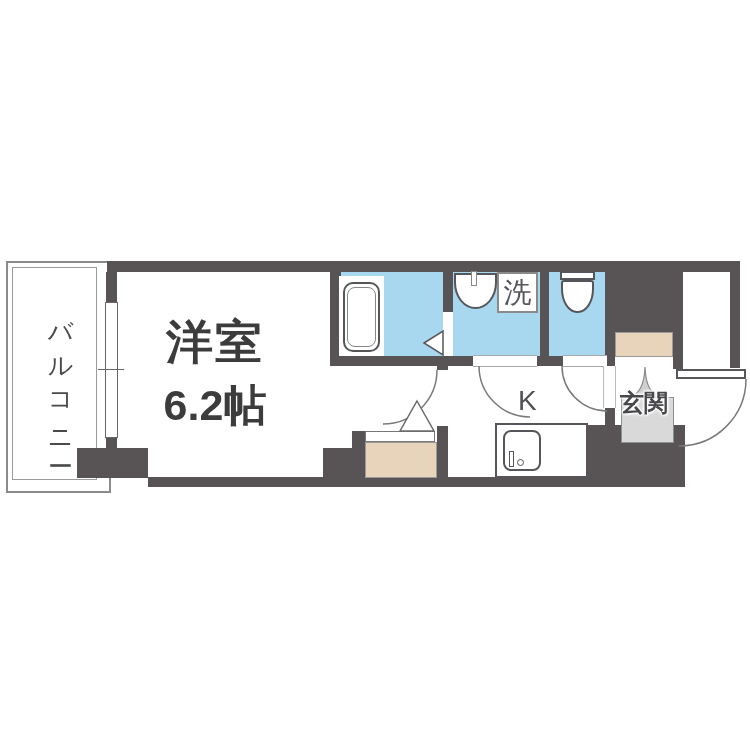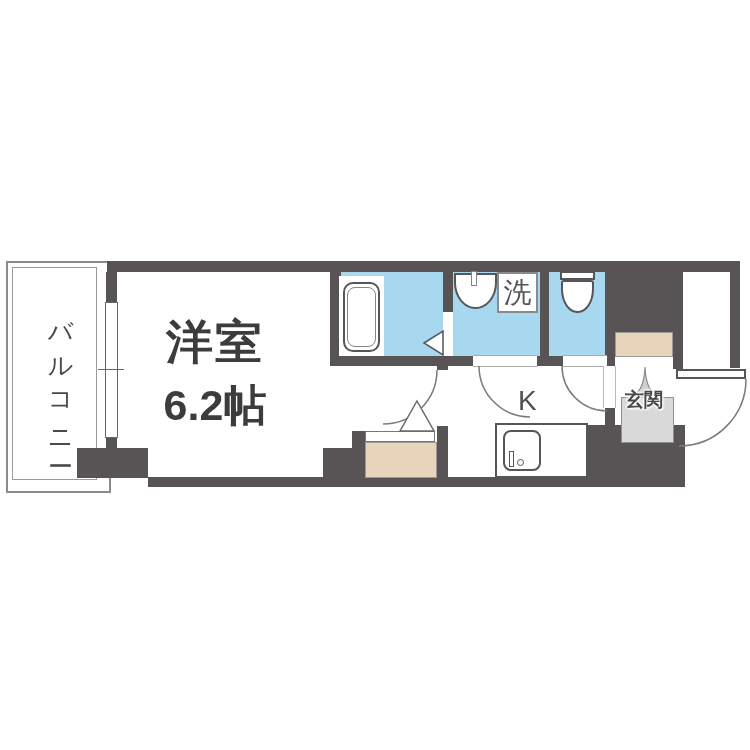--- a/index.html
+++ b/index.html
@@ -93,16 +93,16 @@
     <path d="M 437 370 A 54 54 0 0 1 383 424" fill="none" stroke="#7a7a7e" stroke-width="1.5"></path>
     <path d="M 746 379 A 67 67 0 0 1 679 446" fill="none" stroke="#7a7a7e" stroke-width="1.5"></path>
     <path d="M 424 343 L 443 331 L 443 355 Z" fill="#ffffff" stroke="#56565a" stroke-width="1.5"></path>
     <path d="M 417 401 L 434 431 L 400 431 Z" fill="#ffffff" stroke="#6a6a6e" stroke-width="1.5"></path>
     <path d="M 629 397 Q 644 394 645 367 Q 646 394 661 397 Z" fill="#cfcfcf" stroke="#8a8a8a" stroke-width="1.2"></path>
   </svg>
 
   <div class="lbl center" style="left:110px;top:317px;width:210px;font-size:47px;font-weight:700;letter-spacing:2px;">洋室</div>
   <div class="lbl center" style="left:105px;top:383px;width:220px;font-size:43px;font-weight:600;">6.2帖</div>
   <div class="lbl" style="left:518px;top:386px;font-size:28px;color:#505055;">K</div>
-  <div id="genkan-label" class="lbl center" style="left:612px;top:390px;width:64px;font-size:19px;color:#48484c;">玄関</div>
+  <div id="genkan-label" class="lbl center" style="left:612px;top:390px;width:64px;font-size:24px;color:#48484c;">玄関</div>
 
 
 </div>
 
 </body></html>

